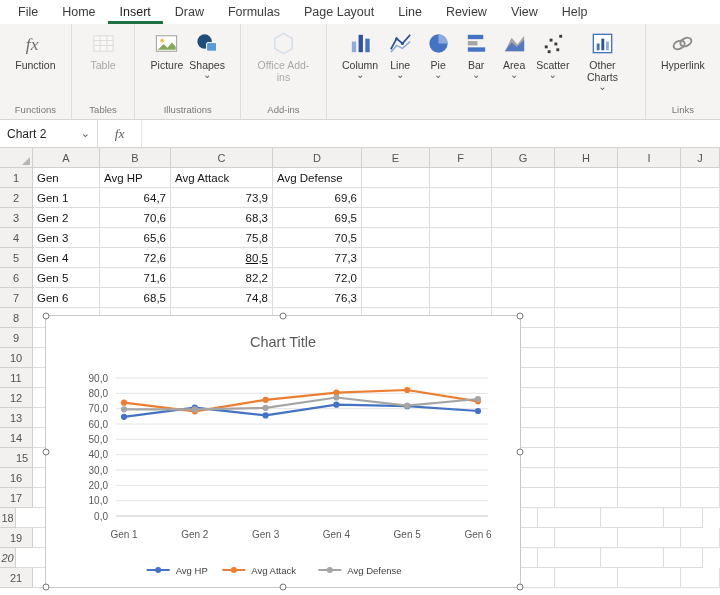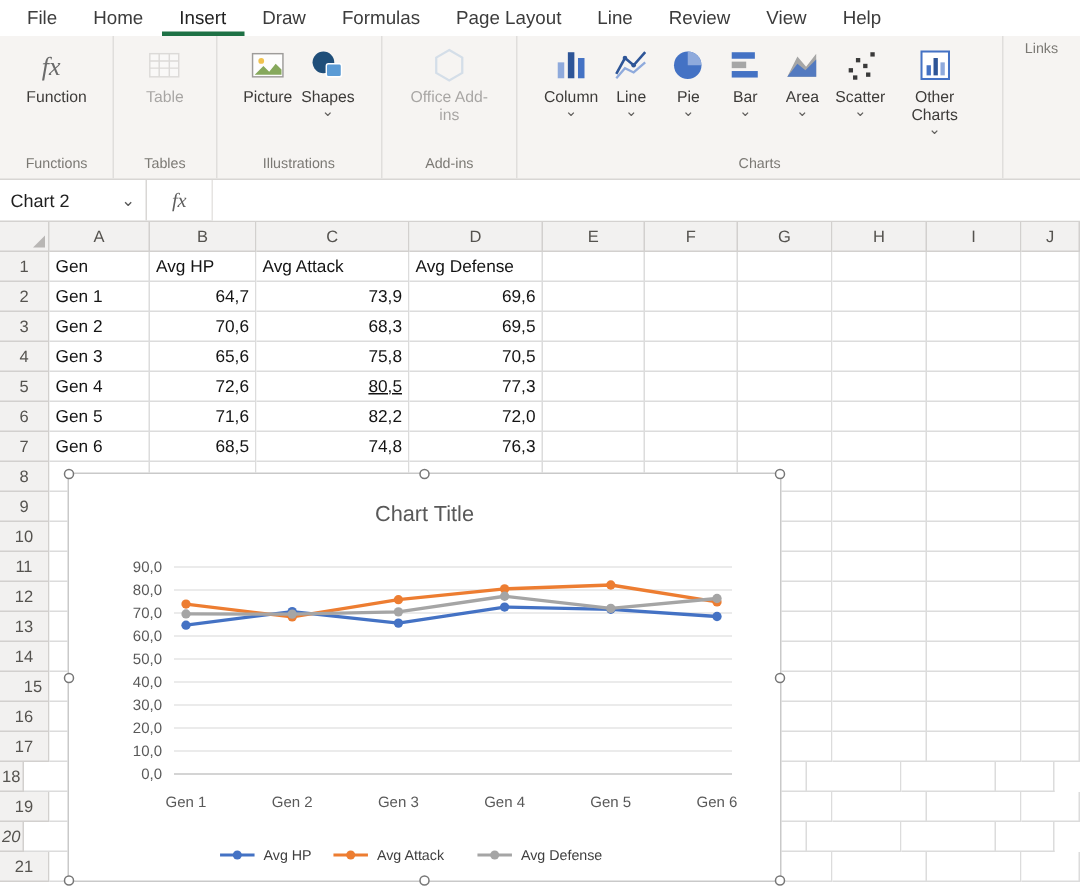--- a/index.html
+++ b/index.html
@@ -206,23 +206,35 @@
                 <rect x="4.5" y="4.5" width="19" height="19" fill="#fff" stroke="#4472c4" stroke-width="1.4"></rect>
                 <rect x="8" y="14" width="3" height="7" fill="#4472c4"></rect>
                 <rect x="12.8" y="9" width="3" height="12" fill="#2e5597"></rect>
                 <rect x="17.6" y="12" width="3" height="9" fill="#8faadc"></rect>
               </svg>
             </div>
             <div class="rlab">Other Charts</div>
             <div class="chev">⌄</div>
           </div>
         </div>
-        <div class="rgroup-label">Charts</div>
       </div>
       <div class="rgroup">
+        <div class="rgroup-buttons">
+          <div class="rbtn">
+            <div class="ric">
+              <svg viewBox="0 0 28 28">
+                <g fill="none" stroke="#8c8a88" stroke-width="2">
+                  <ellipse cx="10.5" cy="15.5" rx="6" ry="4" transform="rotate(-25 10.5 15.5)"></ellipse>
+                  <ellipse cx="17.5" cy="12.5" rx="6" ry="4" transform="rotate(-25 17.5 12.5)"></ellipse>
+                </g>
+              </svg>
+            </div>
+            <div class="rlab">Hyperlink</div>
+          </div>
+        </div>
         <div class="rgroup-label">Links</div>
       </div>
     </div>
 
   <div class="fbar">
     <div class="namebox">
       <span>Chart 2</span>
       <span class="nchev">⌄</span>
     </div>
     <div class="fxcell">fx</div>

